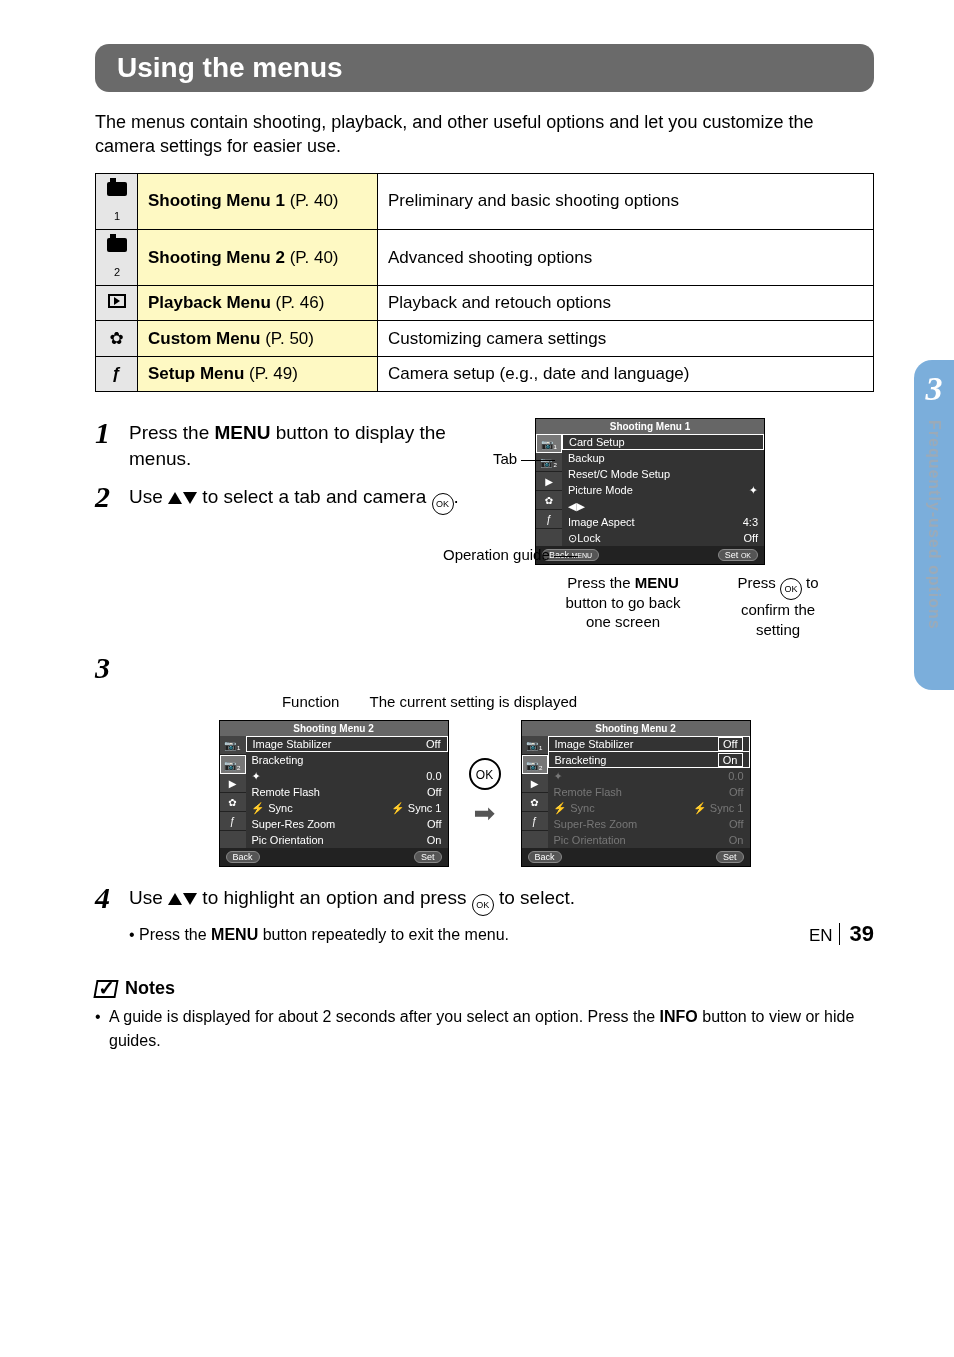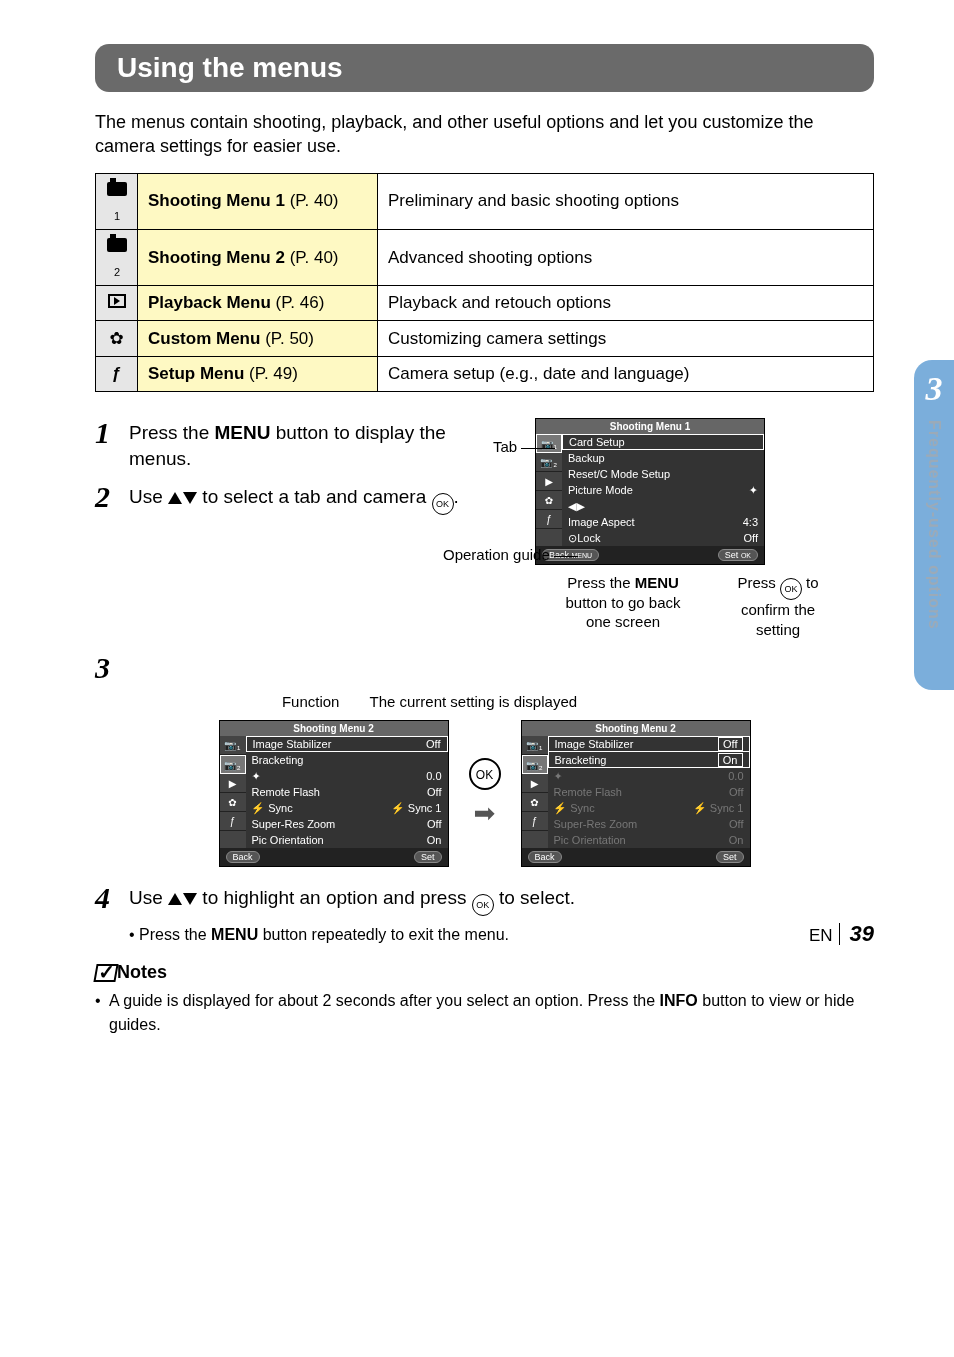--- a/index.html
+++ b/index.html
@@ -60,33 +60,33 @@
   .caption-row { display: flex; gap: 30px; margin-top: 8px; font-size: 15px; }
   .caption-row > div { text-align: center; line-height: 1.3; }
 
   .step3-figs { display: flex; align-items: center; gap: 20px; justify-content: center; margin-top: 10px; }
   .fn-labels { display: flex; gap: 30px; font-size: 15px; margin-bottom: 3px; }
   .arrow-r { font-size: 26px; color: #555; }
 
   .bullet-sub { margin-left: 34px; font-size: 16px; margin-top: 4px; }
   .bullet-sub::before { content: "• "; }
 
-  .notes-head { display: flex; align-items: center; font-weight: bold; font-size: 18px; margin-top: 18px; }
+  .notes-head { display: flex; align-items: center; gap: 8px; font-weight: bold; font-size: 18px; margin-top: 34px; }
   .notes-head .check { border: 2px solid #000; width: 22px; height: 18px; position: relative; transform: skewX(-10deg); }
   .notes-head .check::after { content: "✓"; position: absolute; left: 1px; top: -6px; font-size: 20px; transform: skewX(10deg); }
   ul.notes { list-style: none; margin-top: 6px; }
   ul.notes li { font-size: 16px; line-height: 1.45; padding-left: 14px; position: relative; }
   ul.notes li::before { content: "•"; position: absolute; left: 0; }
 
   .side-tab { position: absolute; right: 0; top: 360px; width: 40px; height: 330px; background: #7baedb; border-radius: 18px 0 0 18px; display: flex; flex-direction: column; align-items: center; padding-top: 10px; }
   .side-tab .num { color: #fff; font-family: Georgia, serif; font-style: italic; font-weight: bold; font-size: 34px; }
   .side-tab .txt { writing-mode: vertical-rl; color: #9baab8; font-size: 16px; font-weight: bold; margin-top: 12px; letter-spacing: 1px; }
 
   .footer { position: absolute; bottom: 24px; right: 80px; font-size: 17px; }
-  .footer .pn { font-style: italic; font-weight: bold; font-size: 22px; margin-left: 4px; }
+  .footer .pn { font-weight: bold; font-size: 22px; margin-left: 4px; }
   .footer .bar { display: inline-block; border-left: 1px solid #000; height: 22px; vertical-align: -4px; margin: 0 6px; }
 </style>
 </head>
 <body>
 
 <div class="page">
 
   <div class="title-bar">Using the menus</div>
 
   <p class="intro">The menus contain shooting, playback, and other useful options and let you customize the camera settings for easier use.</p>
@@ -129,21 +129,21 @@
           <div class="step-body"><span>Press the </span><b>MENU</b><span> button to display the menus.</span></div>
         </div>
         <div class="step">
           <div class="step-num">2</div>
           <div class="step-body"><span>Use </span><span class="tri-up"></span><span class="tri-down"></span><span> to select a tab and camera </span><span class="ok-circ">OK</span>.</div>
         </div>
       </div>
 
       <div class="step-col-right">
         <div class="screen-area1">
-          <div class="lbl" style="left:-42px; top:20px;"><span>Tab</span> <span class="line" style="width:34px"></span></div>
+          <div class="lbl" style="left:-42px; top:32px;"><span>Tab</span> <span class="line" style="width:34px"></span></div>
           <div class="lbl" style="left:-92px; top:128px; line-height:1.2;"><span>Operation guide</span> <span class="line" style="width:24px"></span></div>
 
           <div class="screen">
             <div class="hdr">Shooting Menu 1</div>
             <div class="body">
               <div class="tabs">
                 <div class="sel">📷₁</div>
                 <div>📷₂</div>
                 <div>▶</div>
                 <div>✿</div>

